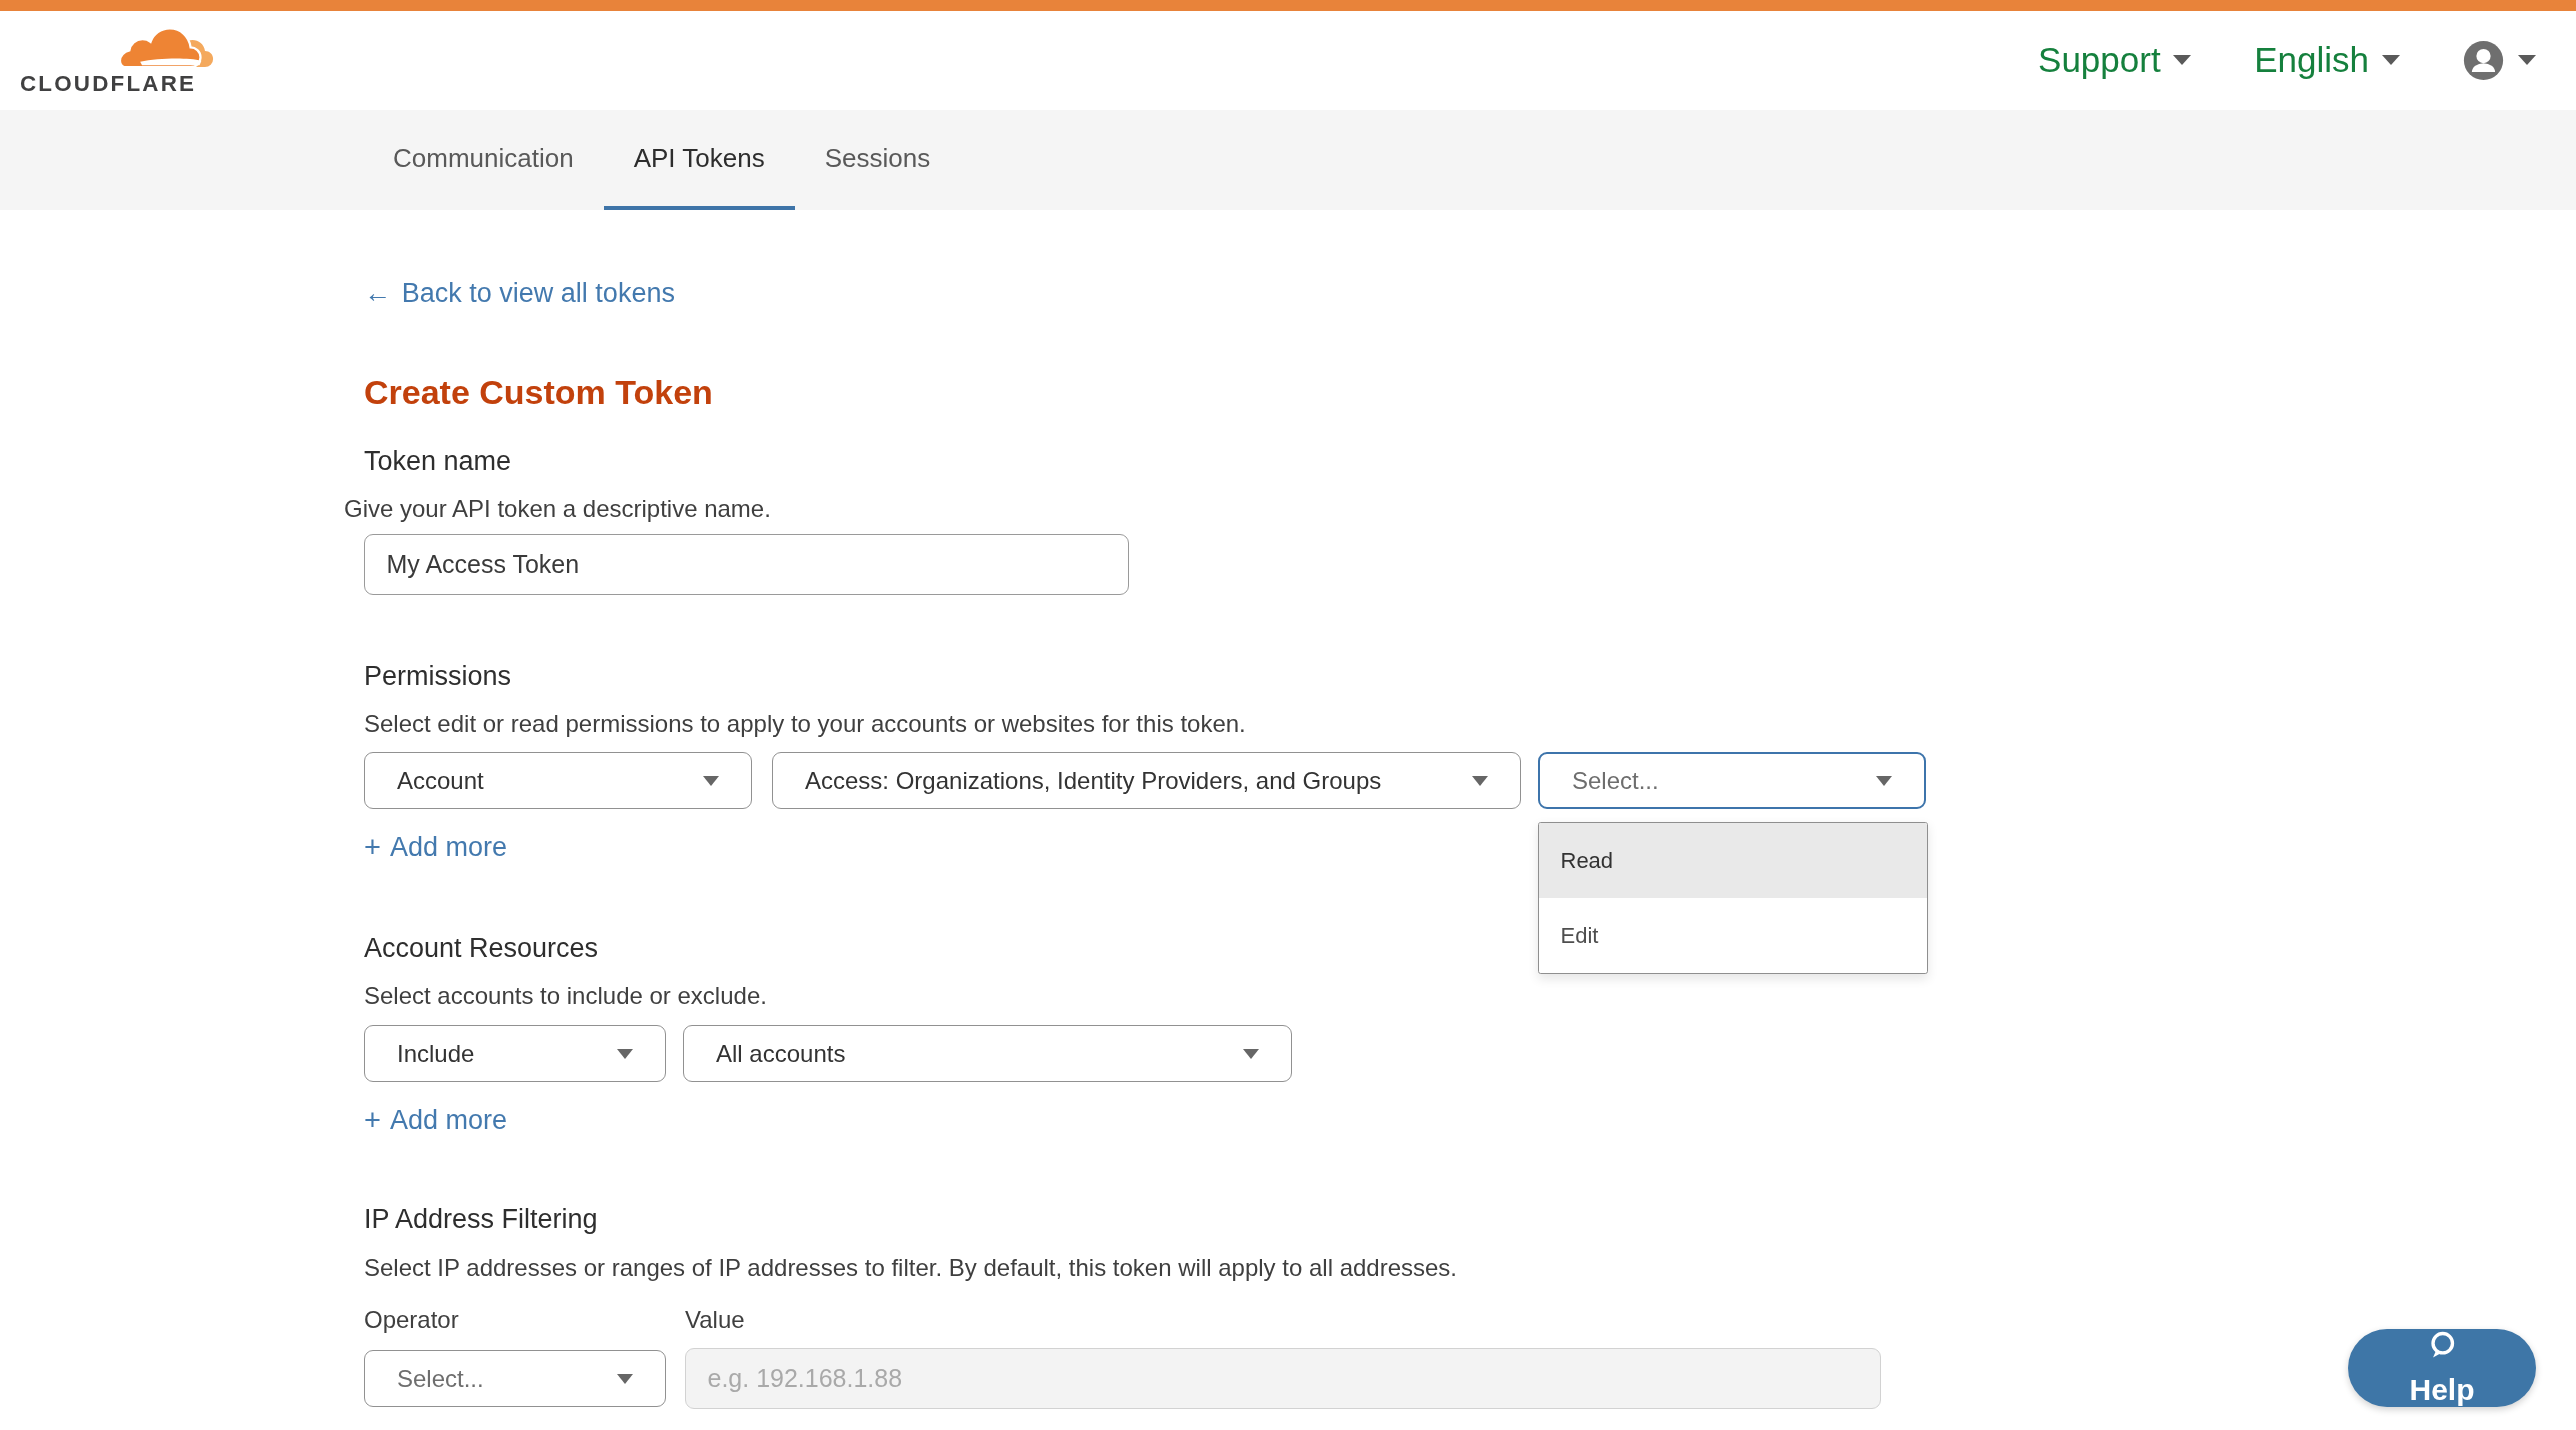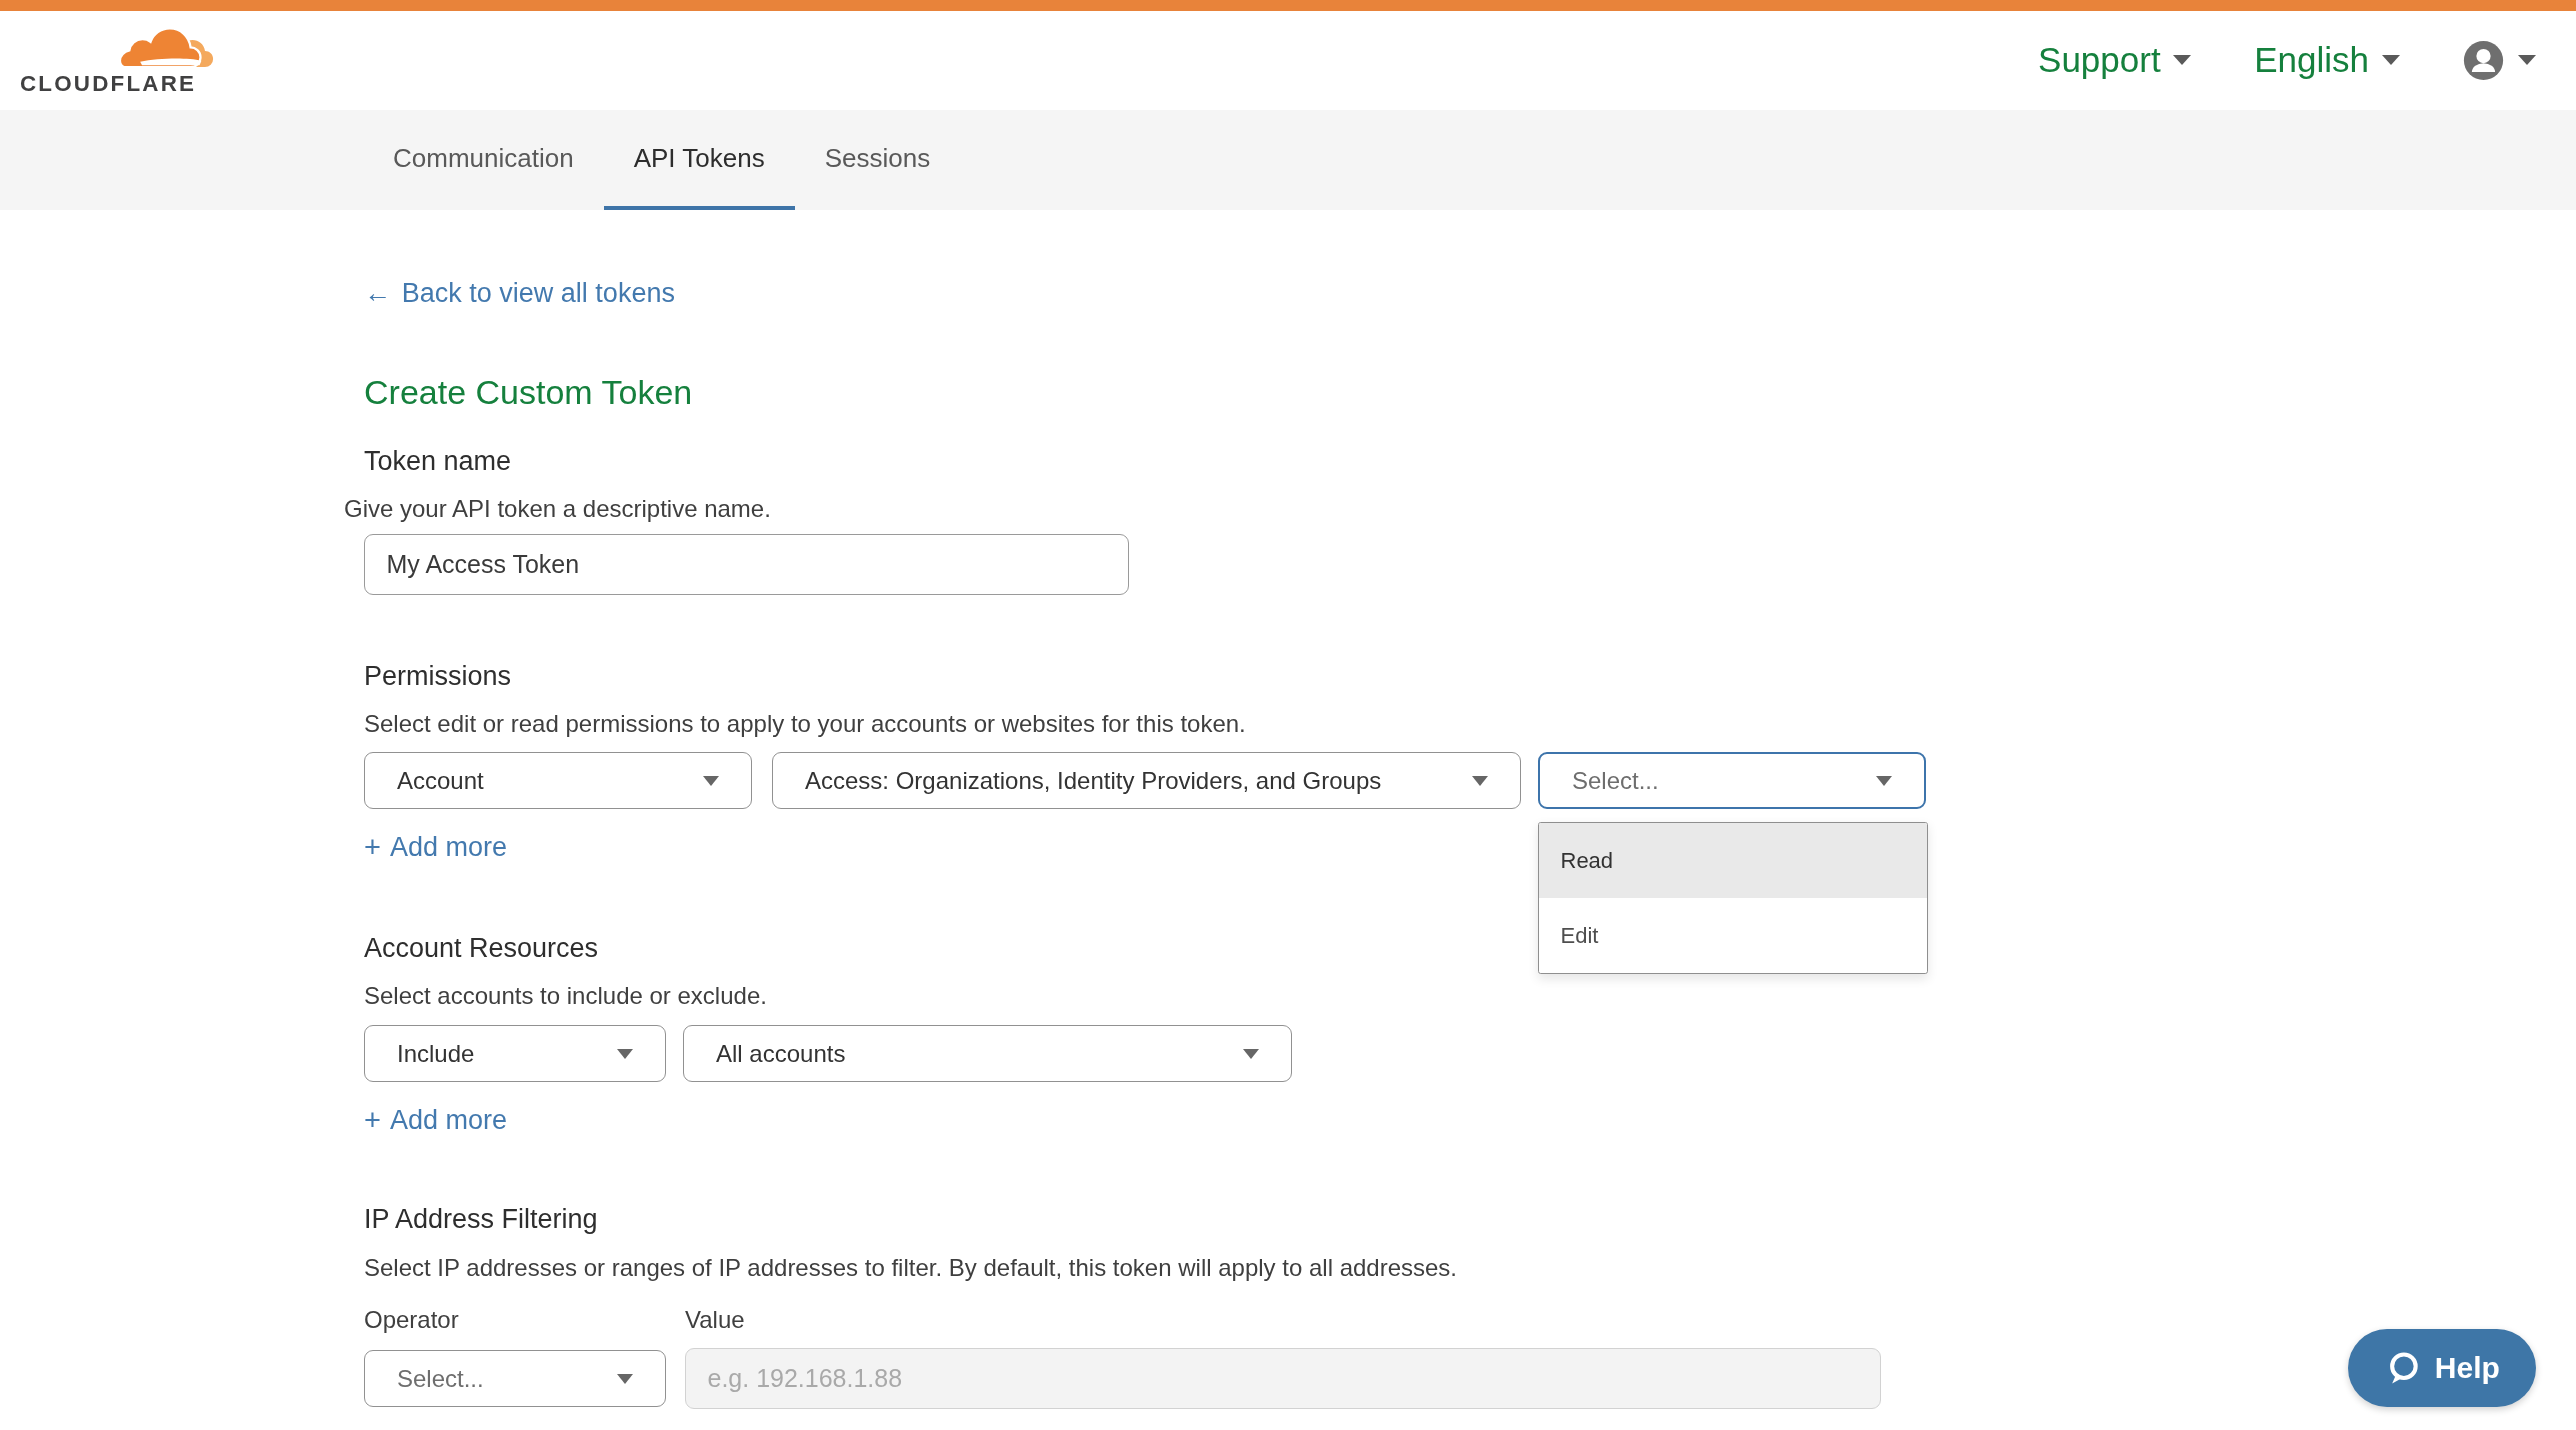--- a/index.html
+++ b/index.html
@@ -22,21 +22,21 @@
 
   
   .navbar { position:absolute; left:0; top:110px; width:100%; height:101px; background:#F5F5F5; border-bottom:0.9px solid #e8e8e8; }
   .tabs { position:absolute; left:363px; top:0; height:101px; display:flex; }
   .tab { height:101px; display:flex; align-items:center; padding:0 30px; font-size:26px; color:#595959; cursor:pointer; border-bottom:5.4px solid transparent; }
   .tab.active { color:#2d2d2d; border-bottom-color:#3E74A8; }
 
   
   .content { position:absolute; left:0; top:210px; width:100%; height:1221px; background:#fff; }
   .back-link { position:absolute; left:364px; top:68px; font-size:27px; color:#4379AE; cursor:pointer; display:flex; align-items:center; gap:10.8px; }
-  .page-title { position:absolute; left:364px; top:163px; font-size:34px; font-weight:400; color:#15803d; }
+  .page-title { position:absolute; left:364px; top:163px; font-size:34px; font-weight:700; color:#c2410c; }
 
   .sec-heading { position:absolute; font-size:27px; font-weight:400; color:#2e2e2e; }
   .sec-desc { position:absolute; font-size:24px; color:#3f3f3f; }
 
   .text-input { position:absolute; height:61px; border:1.8px solid #9a9a9a; border-radius:9px; background:#fff; font-family:"Liberation Sans", sans-serif; font-size:25px; color:#3a3a3a; padding:0 21.5px; outline:none; }
   .text-input.disabled-style { background:#F3F3F3; border:1.8px solid #d2d2d2; color:#a9a9a9; }
   .text-input.disabled-style::placeholder { color:#a9a9a9; }
 
   .select-box { position:absolute; height:57px; border:1.8px solid #919191; border-radius:9px; background:#fff; display:flex; align-items:center; justify-content:space-between; padding:0 32px; font-size:24px; color:#333; cursor:pointer; }
   .select-box .sel-caret { width:0; height:0; border-left:8px solid transparent; border-right:8px solid transparent; border-top:10px solid #666; }
@@ -46,21 +46,21 @@
   .dropdown-menu { position:absolute; left:1538px; top:822px; width:390px; background:#fff; border:1.8px solid #8f8f8f; border-radius:2.7px; box-shadow:0 4.5px 10.8px rgba(0,0,0,0.10); overflow:hidden; }
   .dropdown-item { height:75px; display:flex; align-items:center; padding-left:21.5px; font-size:22px; color:#4e4e4e; cursor:pointer; }
   .dropdown-item.highlighted { background:#E9E9E9; color:#333; }
 
   .add-more { position:absolute; font-size:27px; color:#4379AE; cursor:pointer; display:flex; align-items:center; gap:9px; }
   .add-more .plus { font-size:29px; }
 
   .field-label { position:absolute; font-size:24px; color:#3f3f3f; }
 
   
-  .help-btn { position:absolute; left:2348px; top:1329px; width:188px; height:78px; background:#3E76A7; border-radius:39px; display:flex; align-items:center; justify-content:center; gap:12.6px; cursor:pointer; box-shadow:0 2.7px 7.2px rgba(0,0,0,0.18); }
+  .help-btn { position:absolute; left:2348px; top:1329px; width:188px; height:78px; background:#3E76A7; border-radius:39px; display:flex; align-items:center; justify-content:center; gap:12.6px; cursor:pointer; box-shadow:0 2.7px 7.2px rgba(0,0,0,0.18);flex-direction:column; }
   .help-btn .help-label { color:#fff; font-size:30px; font-weight:700; }
 </style>
 </head>
 <body>
 
 <div class="screen">
 
   <div class="topbar"></div>
 
   <div class="header">

